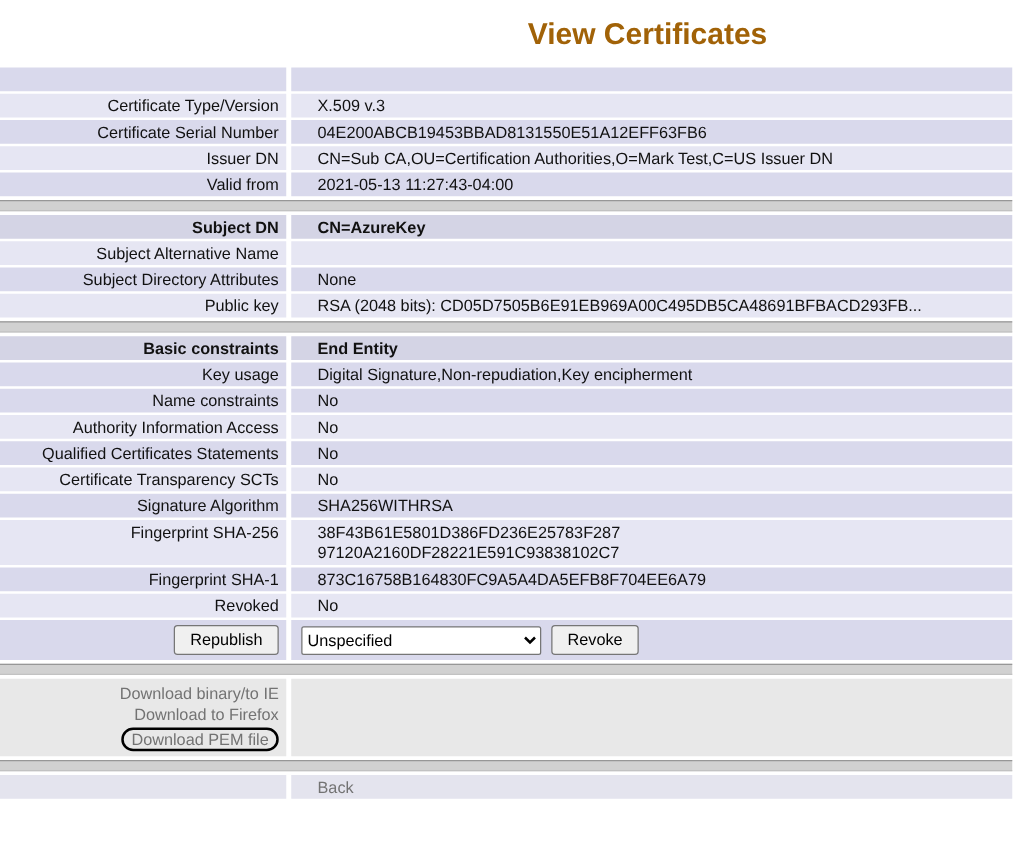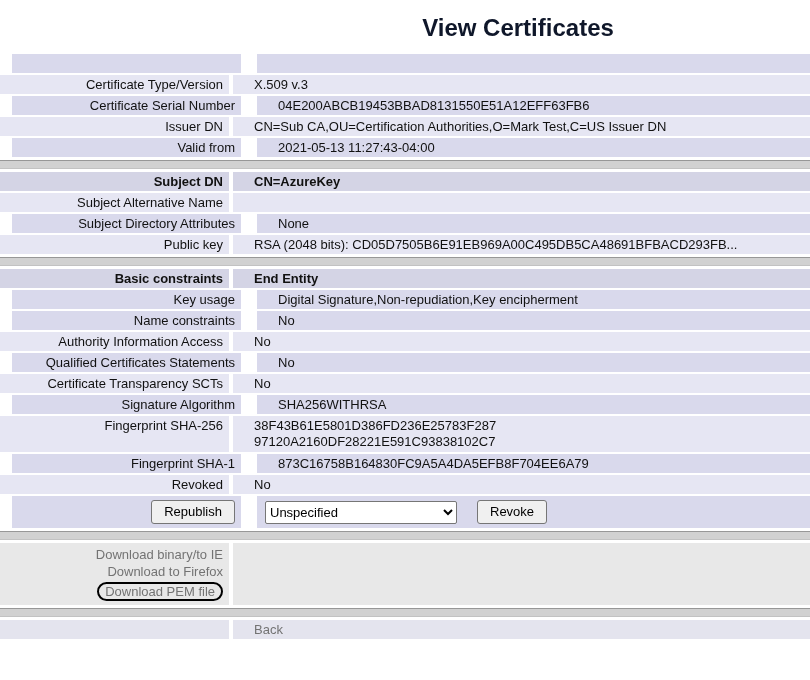--- a/index.html
+++ b/index.html
@@ -2,34 +2,34 @@
 <html><head>
 <meta charset="utf-8">
 <style>
   html,body{margin:0;padding:0;}
   body{
     width:810px;height:680px;overflow:hidden;background:#ffffff;
     font-family:"Liberation Sans",sans-serif;font-size:13px;color:#111;
   }
   .title{
     margin:14px 0 12px;padding-left:226px;text-align:center;
-    font-size:24px;font-weight:700;color:#0f172a;
+    font-size:24px;font-weight:700;color:#a16207;
   }
   .sect{display:flex;flex-direction:column;gap:2px;}
   .row{display:flex;gap:4px;min-height:19px;}
   .cl{flex:0 0 229px;width:229px;text-align:right;padding:2px 6px;box-sizing:border-box;line-height:15px;}
   .cr{flex:1 1 auto;padding:2px 21px;box-sizing:border-box;line-height:15px;}
   .ra > .cl,.ra > .cr{background:#e6e6f3;}
-  .rb > .cl,.rb > .cr{background:#d9d9ec;margin-left:12px;}
+  .rb > .cl,.rb > .cr{background:#d9d9ec;}
   .rh > .cl,.rh > .cr{background:#d4d4e5;font-weight:700;}
   .rg > .cl,.rg > .cr{background:#e8e8e8;}
   .rk > .cl,.rk > .cr{background:#e4e4ee;}
   .sep{height:7px;margin:3px 0;background:#d1d1d1;border-top:1px solid #979797;border-bottom:1px solid #c2c2c2;}
   .actions > .cl{display:flex;justify-content:flex-end;align-items:center;padding:4px 6px;}
-  .actions > .cr{display:flex;align-items:center;gap:20px;padding:4px 8px;}
+  .actions > .cr{display:flex;align-items:center;gap:8px;padding:4px 8px;}
   .btn{
     font-family:inherit;font-size:13px;line-height:16px;padding:3px 12px;
     background:#f0f0f0;border:1px solid #767676;border-radius:3px;color:#000000;cursor:pointer;
   }
   .sel{
     font-family:inherit;font-size:13px;width:192px;height:23px;
     border:1px solid #767676;border-radius:2px;background:#fff;
   }
   .link{color:#737373;text-decoration:none;cursor:pointer;}
   .dlcell{display:flex;flex-direction:column;align-items:flex-end;gap:2px;padding:4px 6px;}

